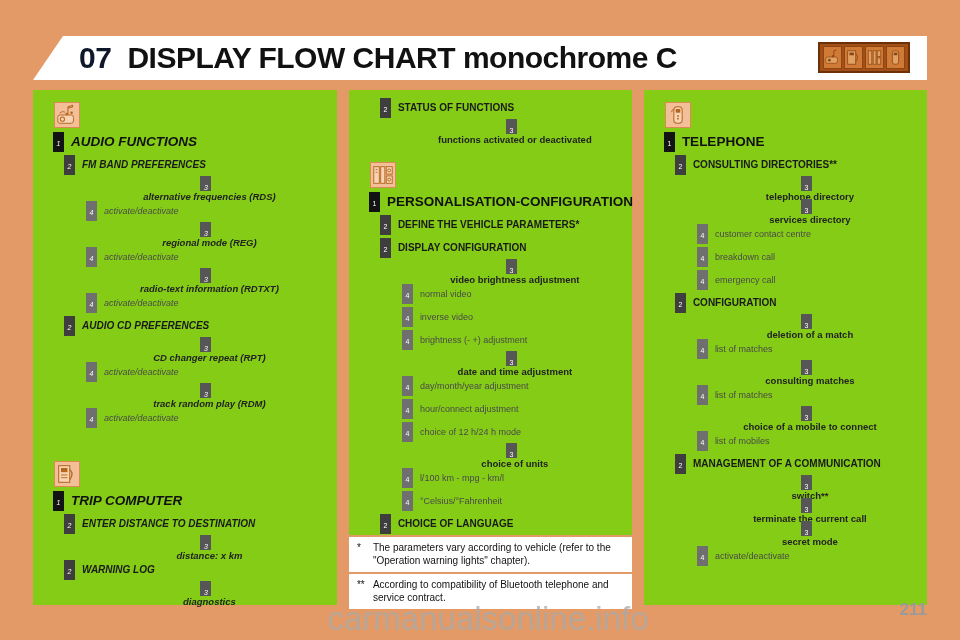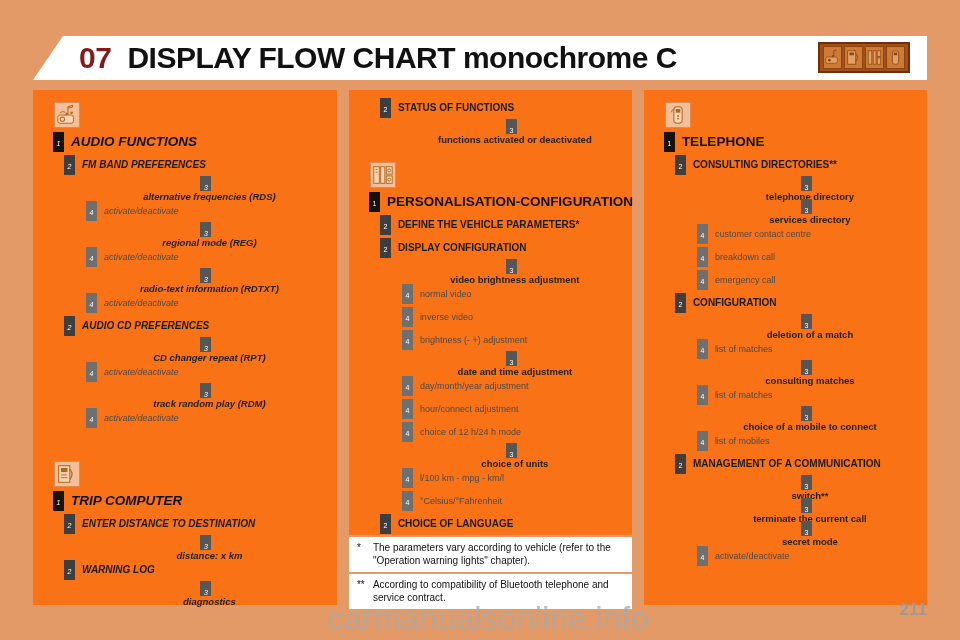--- a/index.html
+++ b/index.html
@@ -33,21 +33,21 @@
     position: absolute;
     left: 46px; top: 0;
     height: 44px;
     display: flex;
     align-items: center;
     white-space: nowrap;
   }
   .chapter-num {
     font-size: 30px;
     font-weight: bold;
-    color: #7f1d1d;
+    color: #0f172a;
     letter-spacing: -0.5px;
   }
   .chapter-title {
     font-size: 30px;
     font-weight: bold;
     color: #111;
     margin-left: 16px;
     letter-spacing: -0.5px;
   }
 
@@ -75,21 +75,21 @@
 
   
   .columns {
     position: absolute;
     left: 33px; top: 90px;
     width: 894px; height: 520px;
     display: flex;
     gap: 12px;
   }
   .col {
-    background: #f97316;
+    background: #84cc16;
     position: relative;
     box-sizing: border-box;
   }
   .col-left   { width: 322px; height: 515px; font-style: italic; }
   .col-mid    { width: 283px; height: 515px; display:flex; flex-direction:column; }
   .col-right  { width: 300px; height: 515px; }
 
   .col-inner { position: relative; padding: 6px 0 0 0; flex: 1 1 auto; }
 
   

